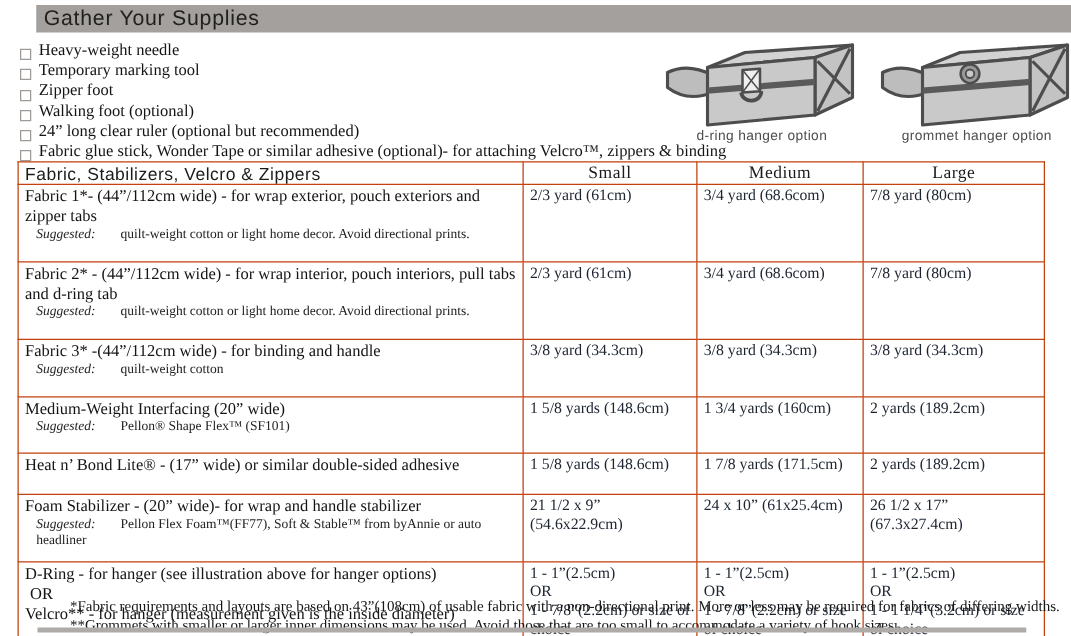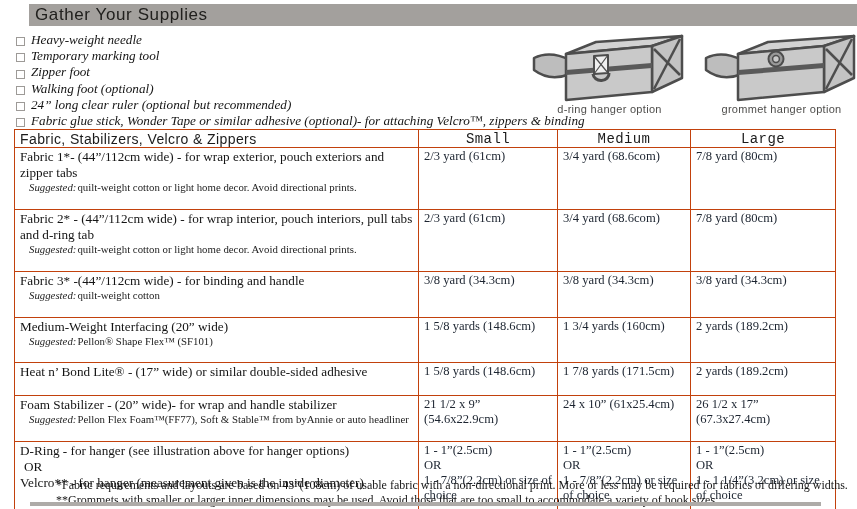--- a/index.html
+++ b/index.html
@@ -11,21 +11,21 @@
   .titlebar{
     position:absolute;left:17px;top:4px;width:838px;height:22px;
     background:#a3a09d;display:flex;align-items:center;margin-left:12px;
   }
   .titlebar span{
     font-family:"Liberation Sans",sans-serif;font-size:17px;letter-spacing:.6px;
     color:#21201e;padding-left:6px;line-height:22px;
   }
   
   .checklist{position:absolute;left:16px;top:32px;margin:0;padding:0;list-style:none;}
-  .checklist li{display:flex;align-items:center;font-size:13.2px;line-height:16.2px;color:#141414;font-style:italic;}
+  .checklist li{display:flex;align-items:flex-end;font-size:13.2px;line-height:16.2px;color:#141414;}
   .cbox{
     flex:0 0 auto;width:7px;height:7px;border:1px solid #9d9a97;background:#fff;
     margin:3px 6px 0 0;
   }
   
   .illo{position:absolute;width:165px;text-align:center;}
   .illo1{left:527px;top:28px;}
   .illo2{left:699px;top:28px;}
   .illo svg{display:block;margin:0 auto;}
   .illo .cap{
@@ -36,27 +36,27 @@
   table.supplies{
     position:absolute;left:14px;top:129px;width:821px;
     border-collapse:collapse;table-layout:fixed;
     border:1.5px solid #151515;
   }
   table.supplies th,table.supplies td{
     border:1px solid #c2410c;vertical-align:top;padding:1px 5px 11px 5px;
   }
   th.h1{font-family:"Liberation Sans",sans-serif;font-size:14px;font-weight:normal;
     letter-spacing:.4px;text-align:left;color:#1b1b1b;padding-left:6px;}
-  th.hs{font-family:Liberation Mono, monospace;font-size:14px;font-weight:normal;
+  th.hs{font-family:Liberation Serif, serif;font-size:14px;font-weight:normal;
     letter-spacing:.4px;text-align:center;color:#1b1b1b;}
   tr.hdr th{height:17px;vertical-align:middle;padding-top:0;padding-bottom:0;}
   .item{font-size:13.2px;line-height:16px;color:#141414;}
   .val{font-size:12.6px;line-height:15px;color:#1c2430;}
   .sugg{font-size:10.8px;line-height:12.5px;color:#222;padding-left:9px;}
-  .sugg .lab{font-style:italic;margin-right:1px;}
+  .sugg .lab{font-style:italic;margin-right:20px;}
   .bold{font-weight:normal;}
   tr.r1 td{height:49px;} tr.r2 td{height:49px;} tr.r3 td{height:33px;}
   tr.r4 td{height:32px;} tr.r5 td{height:20px;} tr.r6 td{height:33px;}
   tr.r7 td{height:20px;} tr.r8 td{height:18px;} tr.r9 td{height:63px;}
   
   .footnotes{position:absolute;left:16px;top:478px;width:830px;padding-left:40px;}
   .footnotes div{font-size:12px;line-height:14.5px;color:#161616;}
   
   .bottombar{position:absolute;left:30px;top:502px;width:791px;height:4px;background:#aeaba8;}
 </style>

